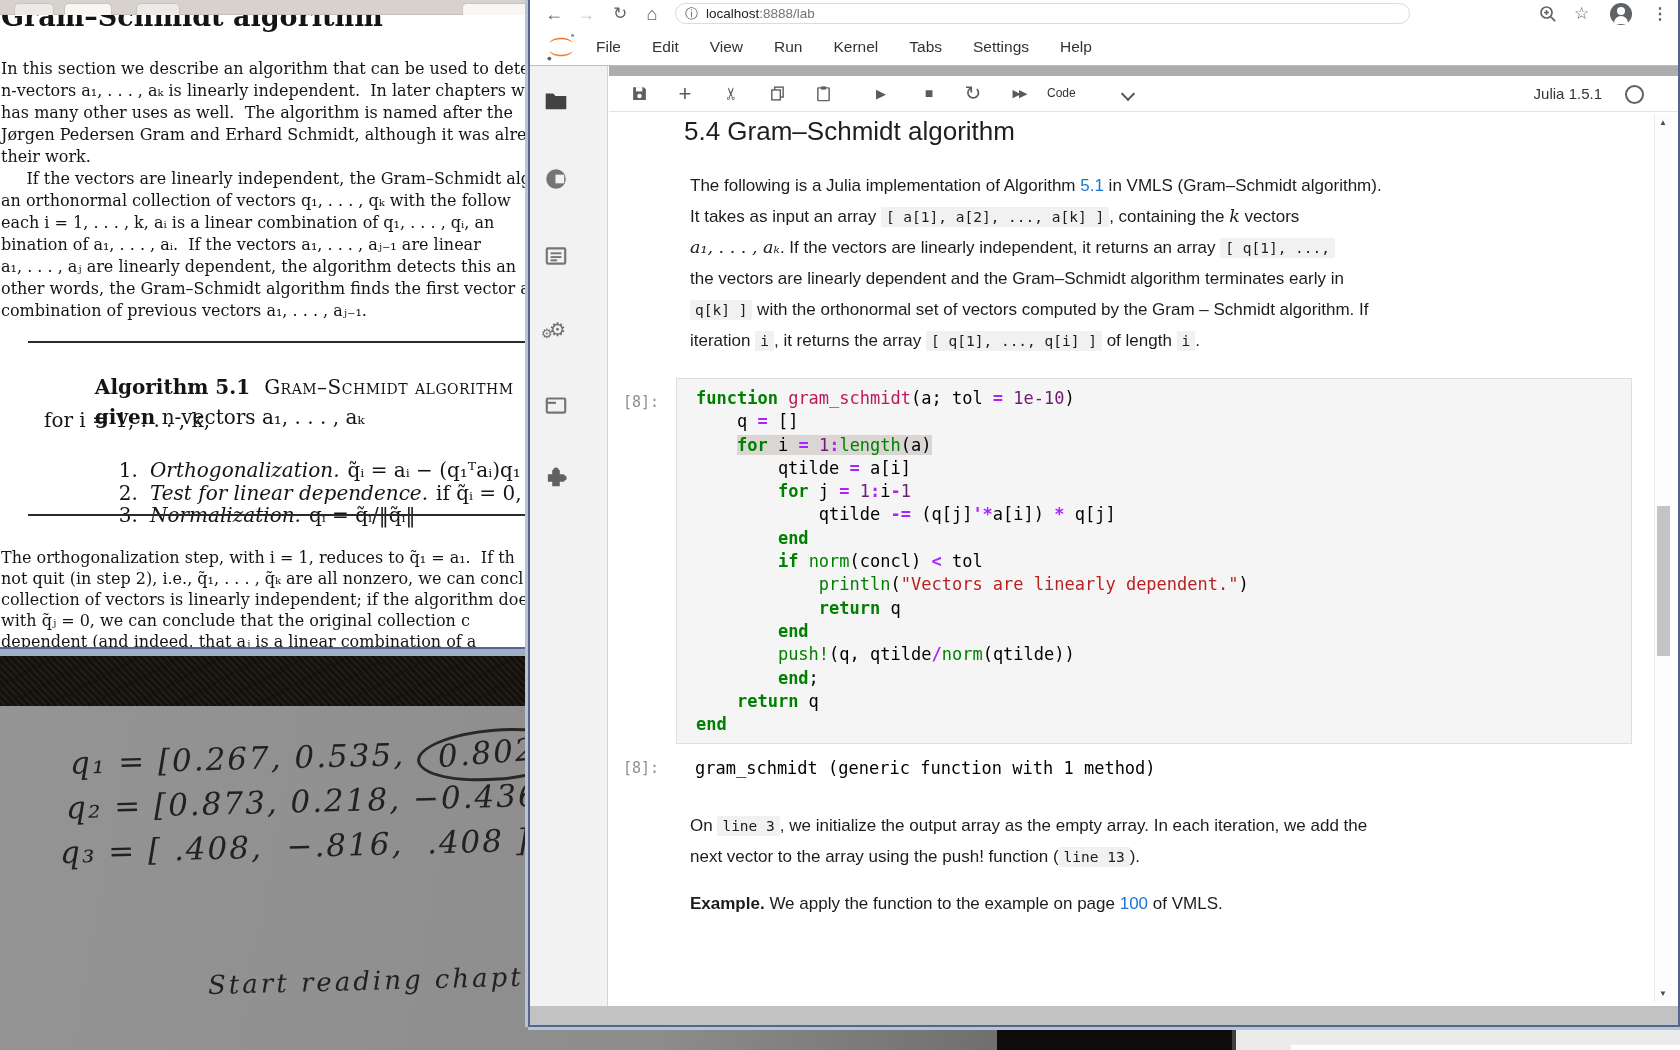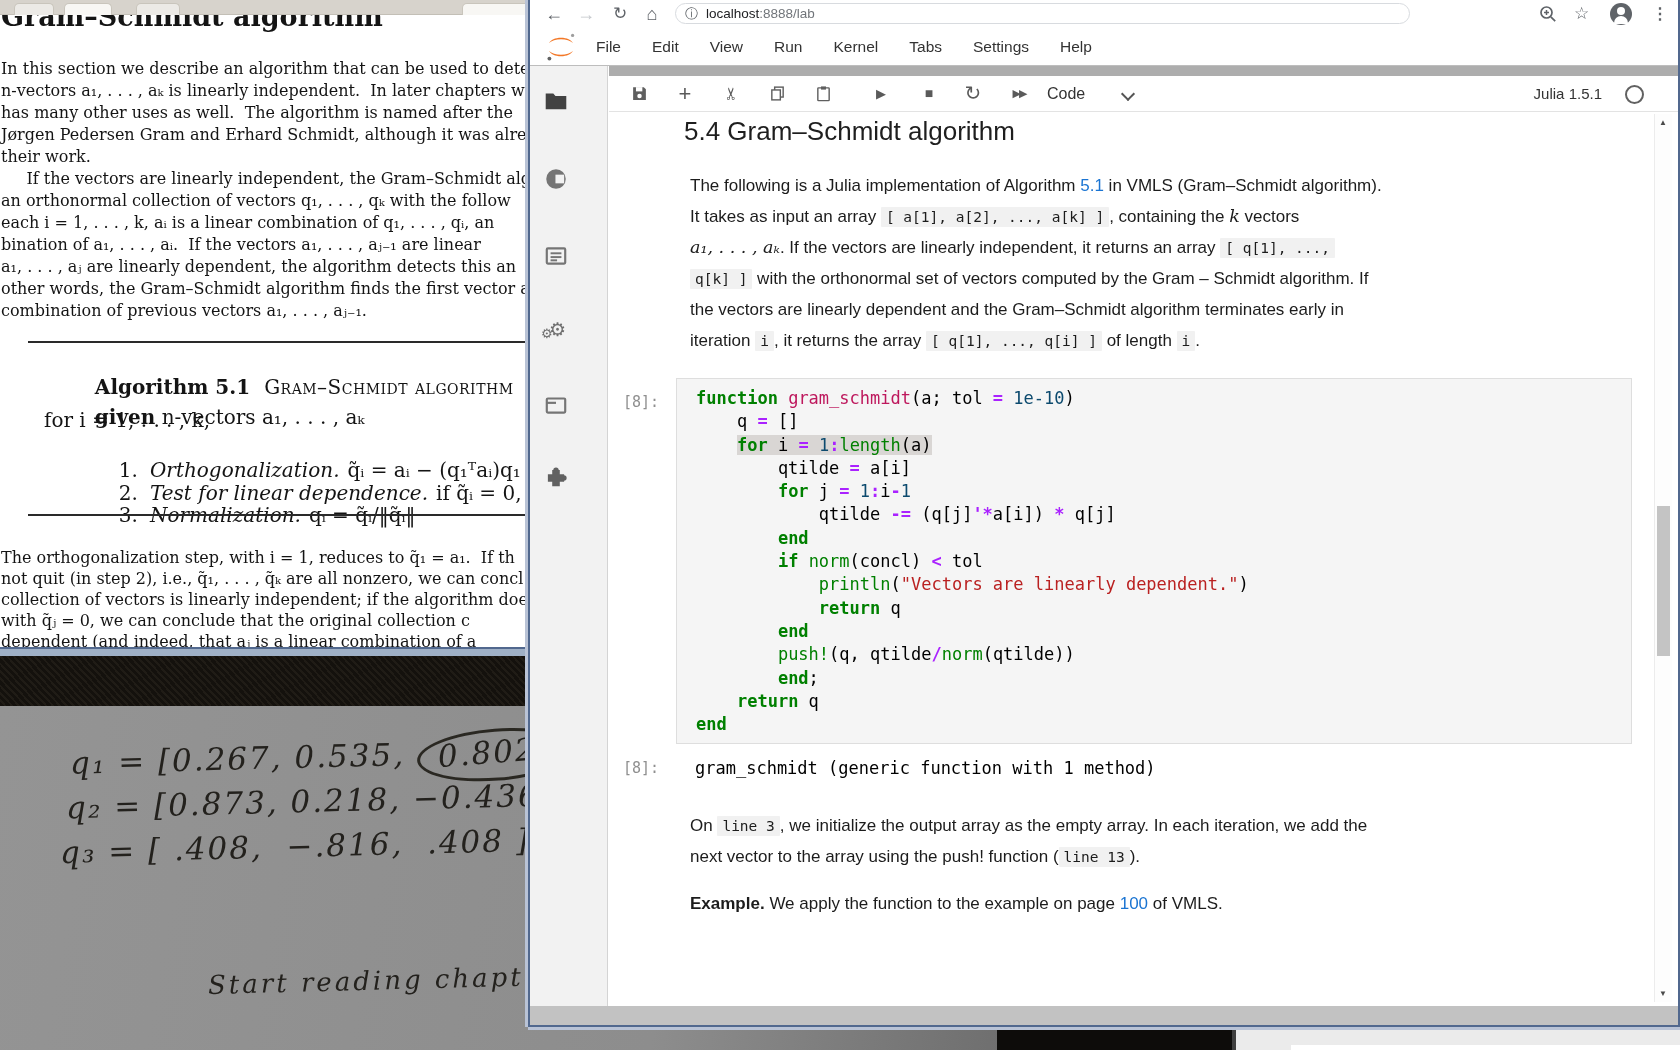--- a/index.html
+++ b/index.html
@@ -74,41 +74,41 @@
 
   .main{position:absolute;left:79px;top:0;right:0;bottom:0;}
   .grayband{position:absolute;left:0;top:0;right:0;height:10px;background:#adadad;}
   .toolbar{position:absolute;left:0;top:10px;right:0;height:36px;background:#fff;border-bottom:1px solid #e3e3e3;box-sizing:border-box;}
   .tbtn{position:absolute;top:0;height:35px;line-height:35px;width:28px;text-align:center;color:#5a5a5a;font-size:15px;}
   .save{left:16px}.plus{left:62px;font-size:22px}.cutb{left:108px}
   .cutb span{display:inline-block;transform:rotate(-90deg);font-size:17px;}
   .copyb{left:154px}.pasteb{left:200px}
   .runb{left:258px;font-size:13px}.stopb{left:306px;font-size:14px}.restartb{left:350px;font-size:20px}
   .ffwdb{left:396px;font-size:11px;letter-spacing:-2px}
-  .celltype{position:absolute;left:438px;top:0;line-height:35px;font-size:16px;color:#333;}
+  .celltype{position:absolute;left:438px;top:0;line-height:35px;font-size:12px;color:#333;}
   .chev{position:absolute;left:514px;top:13px;width:8px;height:8px;border-right:2px solid #555;border-bottom:2px solid #555;transform:rotate(45deg);}
   .kernelname{position:absolute;right:76px;top:0;line-height:35px;font-size:15px;color:#333;}
   .kstatus{position:absolute;right:34px;top:9px;width:15px;height:15px;border:2.5px solid #616161;border-radius:50%;}
 
   .nb{position:absolute;left:0;top:46px;right:0;height:894px;background:#fff;overflow:hidden;}
   .nb-h{position:absolute;left:75px;top:4px;font-size:26px;font-weight:500;color:#1e1e1e;}
   .md{position:absolute;left:81px;font-size:17px;color:#1c1c1c;}
   .md>div{height:31px;line-height:31px;white-space:pre;}
   .md1{top:58px}.md2{top:698px}.md3{top:776px}
   .lk{color:#1a74d2;}
   .cd{font-family:"DejaVu Sans Mono",monospace;font-size:14.5px;background:#f1f1f1;padding:2px 5px;border-radius:1px;}
   .mi{font-family:"DejaVu Serif",serif;font-style:italic;font-size:17.5px;}
   .bstrong{font-weight:bold;}
   .inprompt,.outprompt{position:absolute;left:14px;font-family:"DejaVu Sans Mono",monospace;font-size:15px;color:#8f8f8f;}
   .inprompt{top:281px}.outprompt{top:647px}
   .cellbox{position:absolute;left:67px;top:266px;width:956px;height:366px;background:#f5f5f5;border:1px solid #dedede;box-sizing:border-box;}
   .code{position:absolute;left:87px;top:275px;font-family:"DejaVu Sans Mono",monospace;font-size:17px;line-height:23.3px;color:#000;}
   .code>div{white-space:pre;}
   .kw{color:#008000;font-weight:bold}.op{color:#AA22FF;font-weight:bold}
-  .nu{color:#0c4a6e}.bi{color:#008000}.st{color:#BA2121}.fn{color:#be185d}.pl{color:#000}
+  .nu{color:#701a75}.bi{color:#008000}.st{color:#BA2121}.fn{color:#be185d}.pl{color:#000}
   .hl{background:#d9d6d4;}
   .outtext{position:absolute;left:86px;top:646px;font-family:"DejaVu Sans Mono",monospace;font-size:17px;color:#000;}
   .nbsb{position:absolute;right:6px;top:2px;width:17px;height:888px;background:#fdfdfd;border-left:1px solid #ececec;}
   .sbup,.sbdown{position:absolute;left:0;width:16px;text-align:center;font-size:8px;color:#4a4a4a;}
   .sbup{top:4px}.sbdown{bottom:4px}
   .sbthumb{position:absolute;left:2px;top:392px;width:13px;height:150px;background:#c4c4c4;}
   .bottomband{position:absolute;left:-79px;right:0;bottom:0;height:19px;background:#c2c2c2;}
 
   svg{display:block;}
 </style>
@@ -284,22 +284,22 @@
           <span class="kernelname">Julia 1.5.1</span>
           <span class="kstatus"></span>
         </div>
 
         <div class="nb">
           <div class="nb-h">5.4 Gram–Schmidt algorithm</div>
           <div class="md md1">
               <div><span class="t">The following is a Julia implementation of Algorithm </span><span class="lk">5.1</span><span class="t"> in VMLS (Gram–Schmidt algorithm).</span></div>
               <div><span class="t">It takes as input an array </span><span class="cd">[ a[1], a[2], ..., a[k] ]</span><span class="t">, containing the </span><span class="mi">k</span><span class="t"> vectors</span></div>
               <div><span class="mi">a₁, . . . , aₖ</span><span class="t">. If the vectors are linearly independent, it returns an array </span><span class="cd">[ q[1], ...,</span></div>
+              <div><span class="t">the vectors are linearly dependent and the Gram–Schmidt algorithm terminates early in</span></div>
               <div><span class="cd">q[k] ]</span><span class="t"> with the orthonormal set of vectors computed by the Gram – Schmidt algorithm. If</span></div>
-              <div><span class="t">the vectors are linearly dependent and the Gram–Schmidt algorithm terminates early in</span></div>
               <div><span class="t">iteration </span><span class="cd">i</span><span class="t">, it returns the array </span><span class="cd">[ q[1], ..., q[i] ]</span><span class="t"> of length </span><span class="cd">i</span><span class="t">.</span></div>
             </div>
 
           <div class="inprompt">[8]:</div>
           <div class="cellbox"></div>
           <div class="code">
               <div><span class="kw">function</span><span class="pl"> </span><span class="fn">gram_schmidt</span><span class="pl">(a; tol </span><span class="op">=</span><span class="pl"> </span><span class="nu">1e-10</span><span class="pl">)</span></div>
               <div><span class="pl">    q </span><span class="op">=</span><span class="pl"> []</span></div>
               <div><span class="pl">    </span><span class="kw hl">for</span><span class="pl hl"> i </span><span class="op hl">=</span><span class="pl hl"> </span><span class="nu hl">1</span><span class="op hl">:</span><span class="bi hl">length</span><span class="pl hl">(a)</span></div>
               <div><span class="pl">        qtilde </span><span class="op">=</span><span class="pl"> a[i]</span></div>

